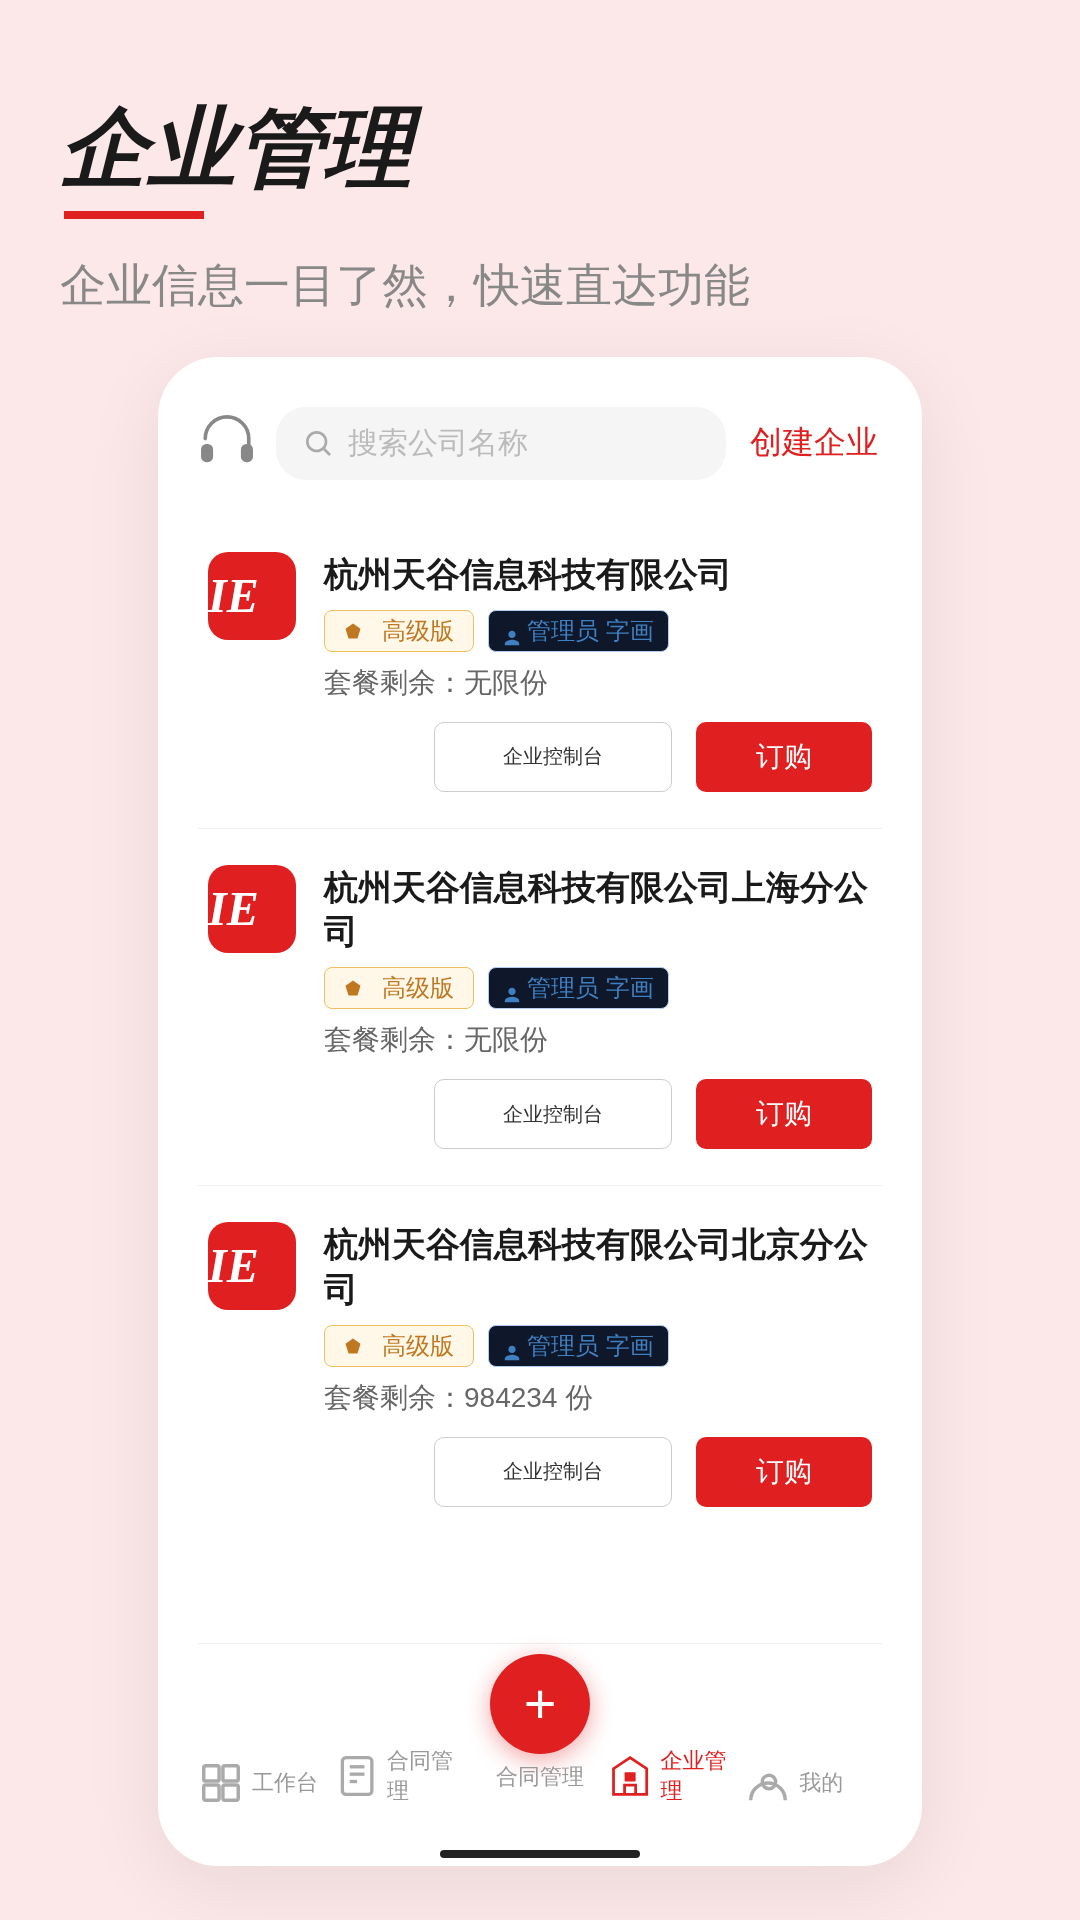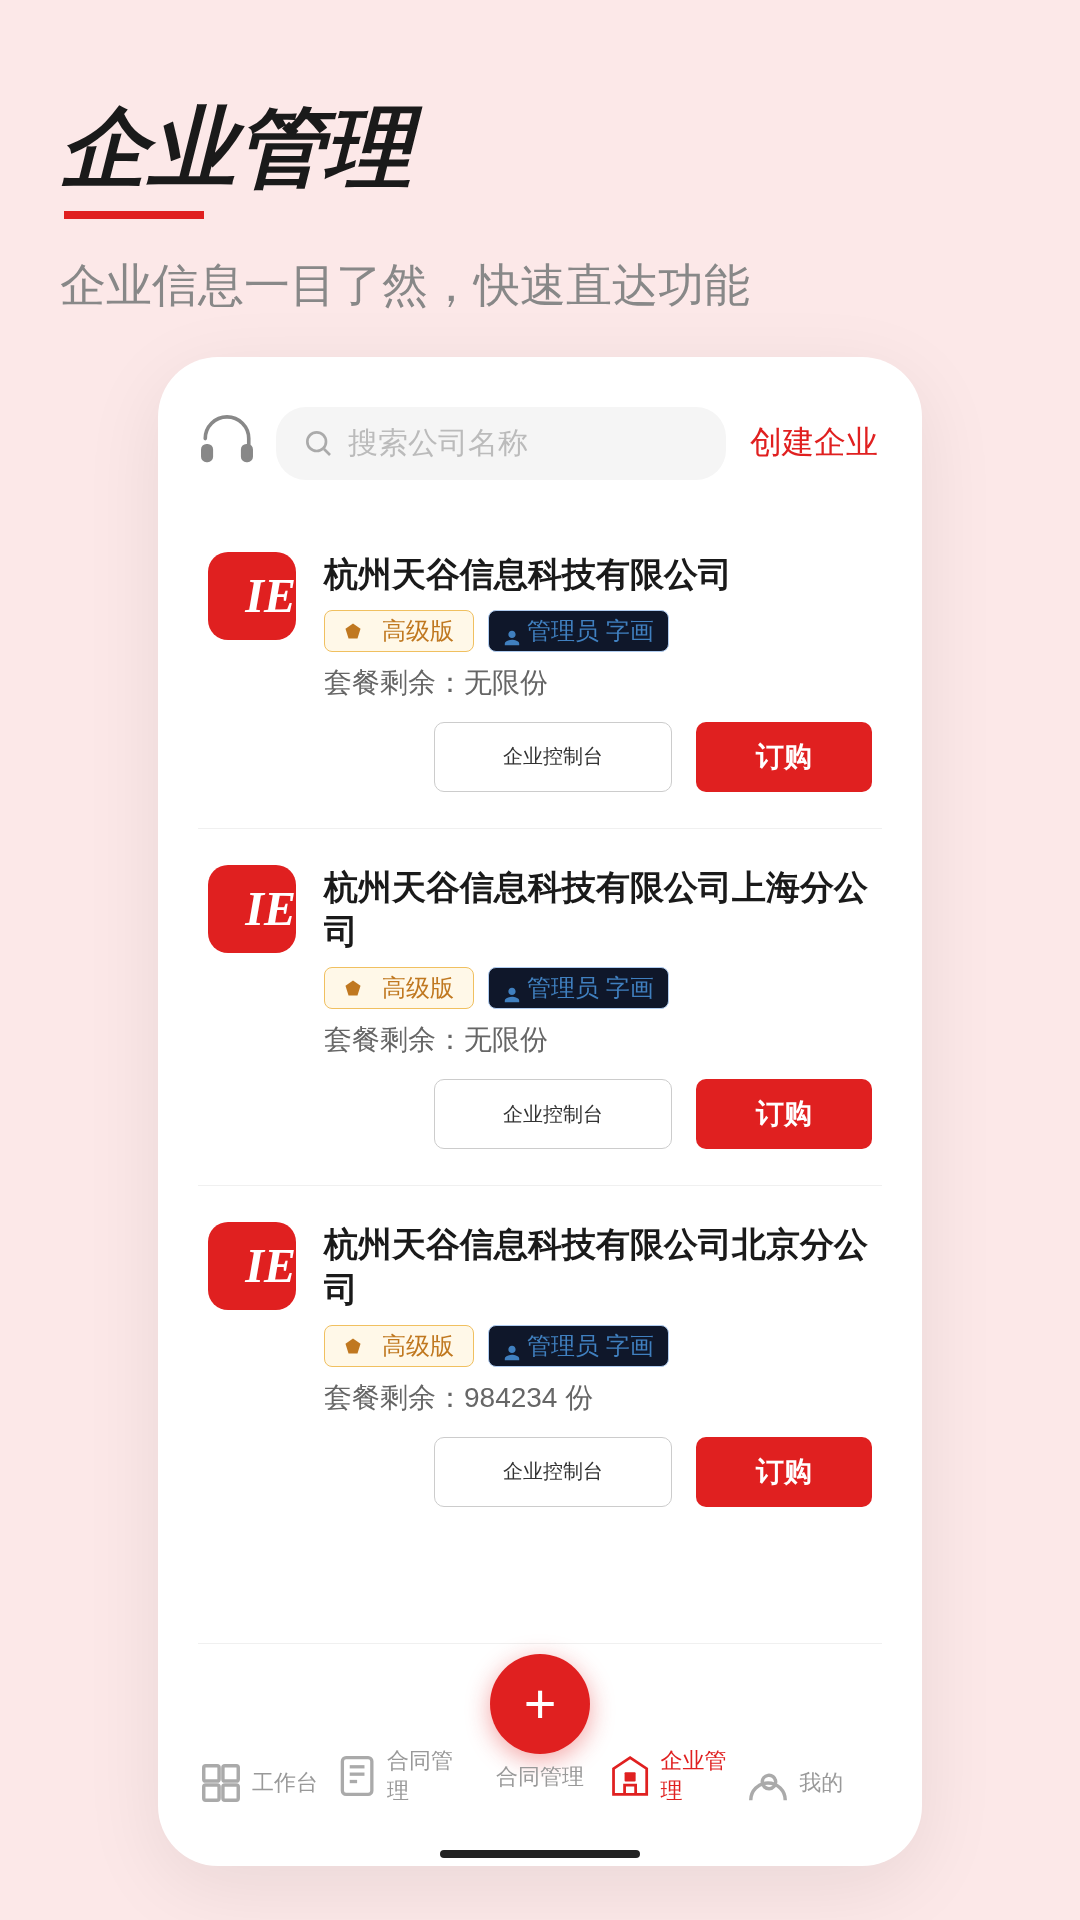--- a/index.html
+++ b/index.html
@@ -125,21 +125,21 @@
       margin-bottom: 18px;
     }
 
     .company-logo {
       width: 88px;
       height: 88px;
       background: #e02020;
       border-radius: 20px;
       display: flex;
       align-items: center;
-      justify-content: flex-end;
+      justify-content: flex-start;
       flex-shrink: 0;
     }
 
     .logo-ie {
       font-size: 48px;
       font-weight: 900;
       color: #fff;
       font-style: italic;
       font-family: serif;
       line-height: 1;
@@ -214,21 +214,21 @@
     }
 
     .btn-order {
       border: none;
       background: #e02020;
       color: #fff;
       font-size: 28px;
       padding: 16px 60px;
       border-radius: 10px;
       cursor: pointer;
-      font-weight: 700;
+      font-weight: 400;
     }
 
     .bottom-nav {
       display: flex;
       align-items: flex-end;
       justify-content: space-around;
       padding: 24px 0 28px;
       border-top: 1px solid #f0f0f0;
       margin-top: 20px;
       position: relative;

